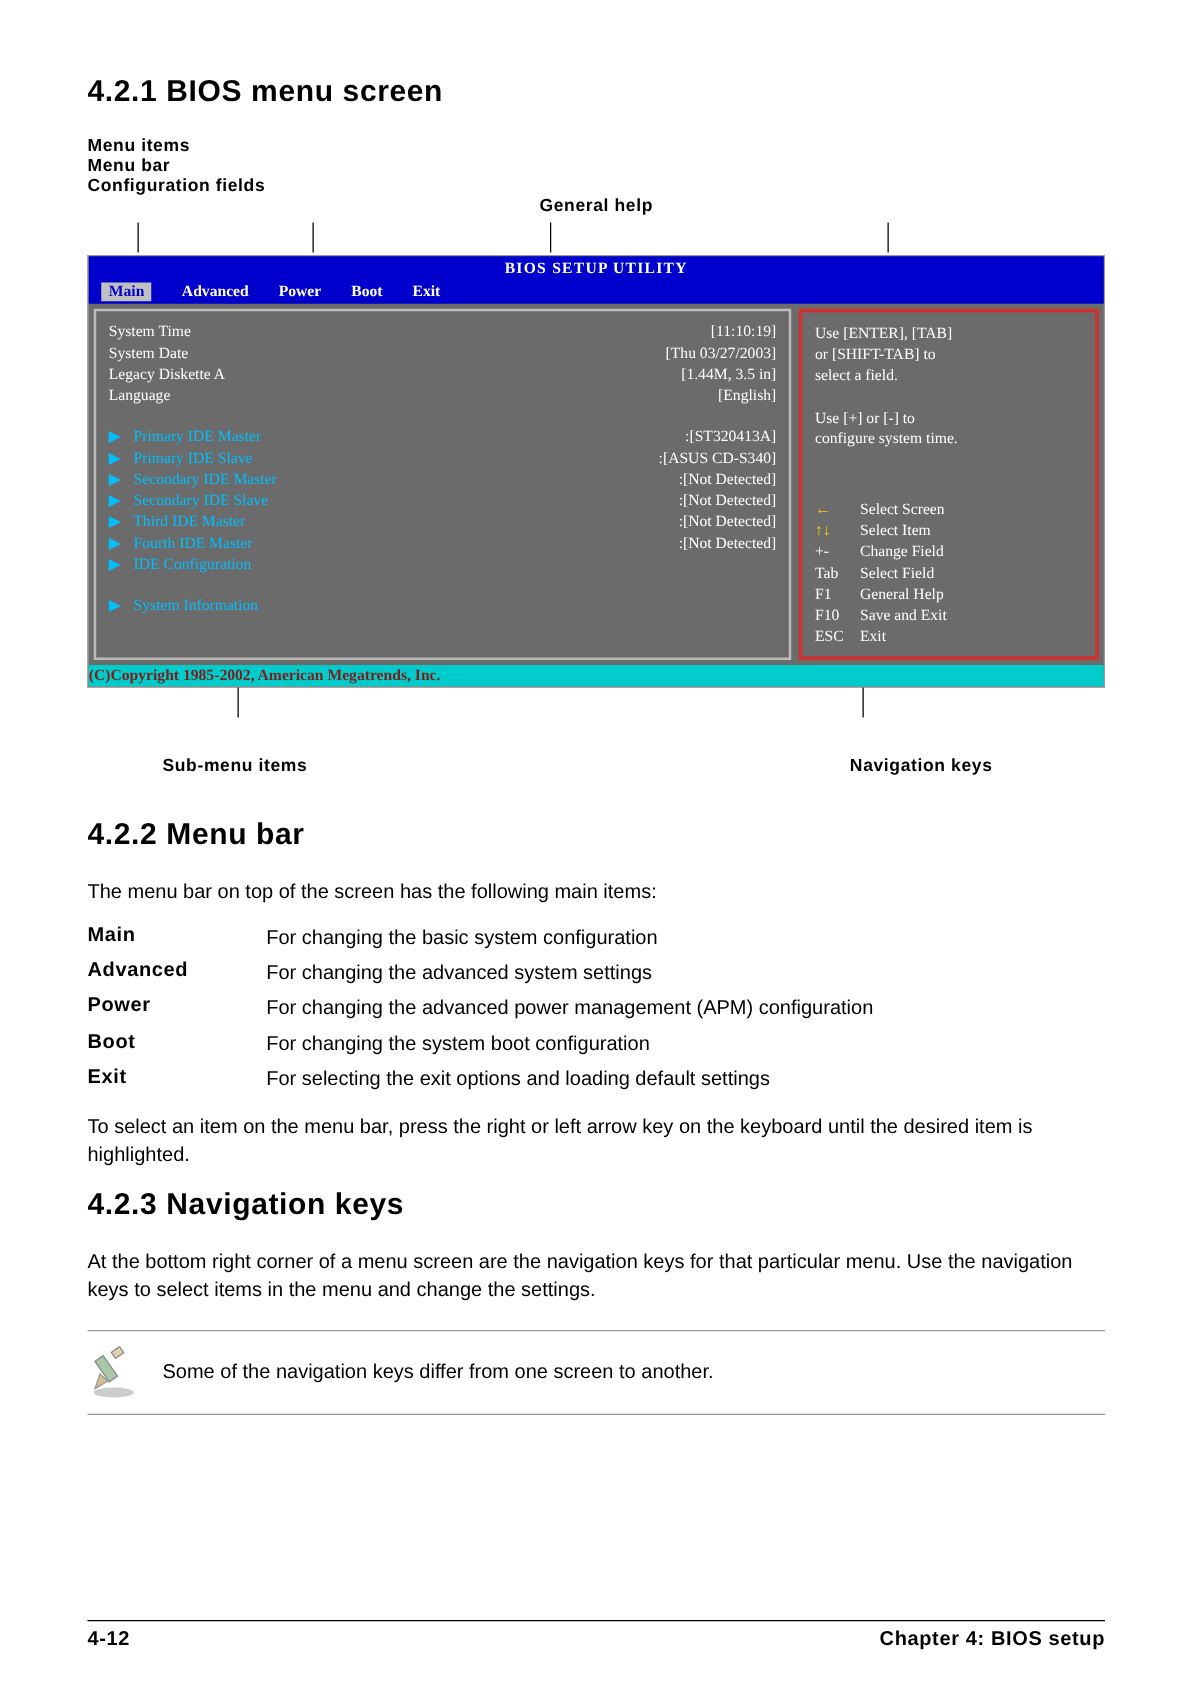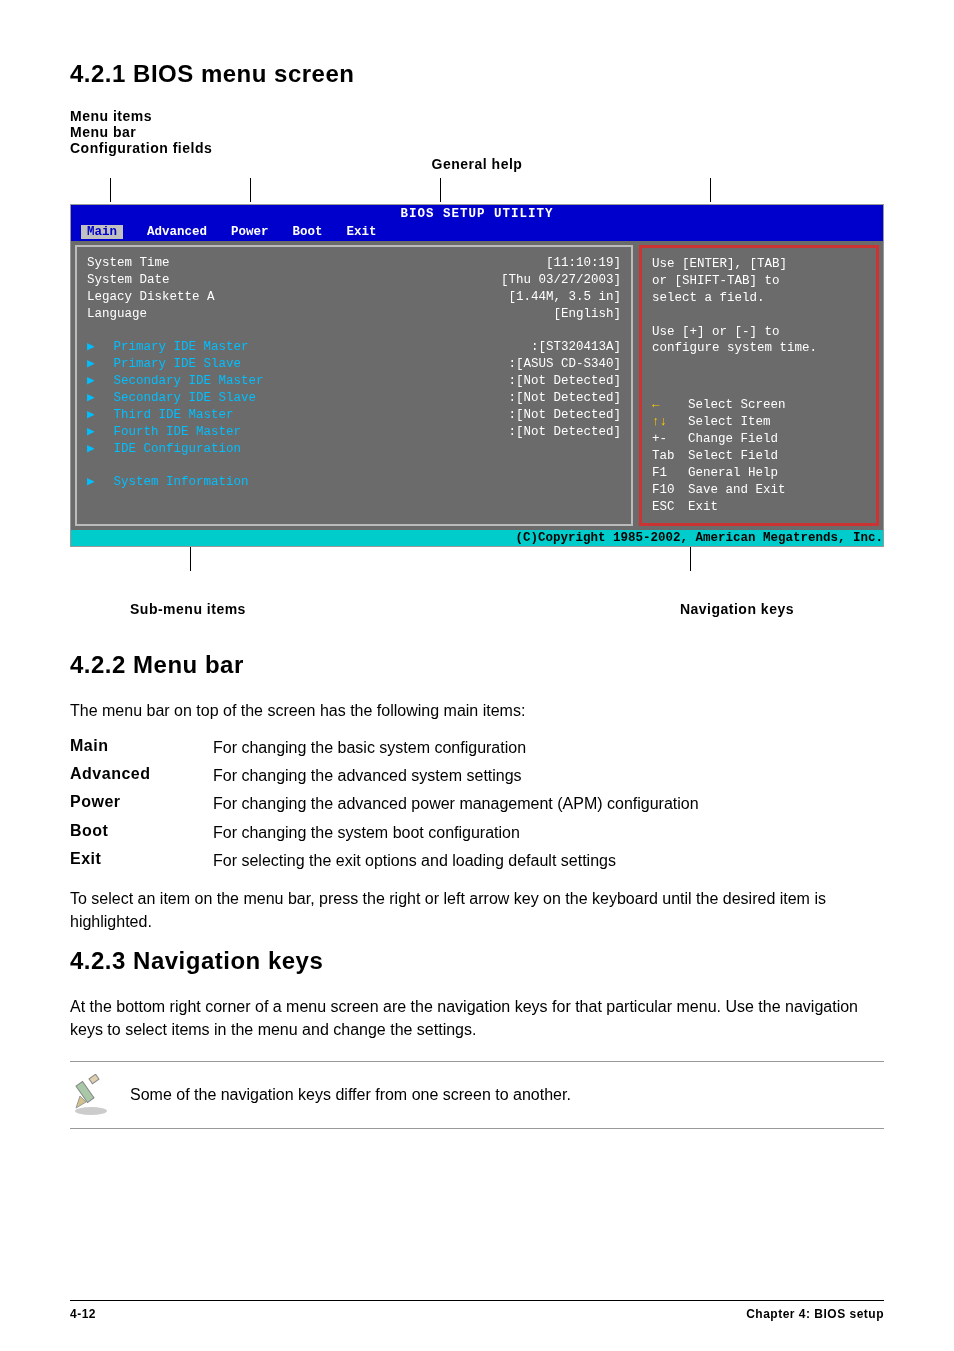--- a/index.html
+++ b/index.html
@@ -38,21 +38,21 @@
     .vline {
       position: absolute;
       top: 0;
       width: 1px;
       height: 24px;
       background: #000;
     }
     .bios-window {
       background: #6b6b6b;
       border: 1px solid #999;
-      font-family: Liberation Mono, monospace;
+      font-family: Liberation Serif, serif;
       font-size: 12.5px;
       position: relative;
     }
     .bios-title-bar {
       background: #0000cc;
       color: #fff;
       text-align: center;
       padding: 2px 0;
       font-weight: bold;
       letter-spacing: 1px;
@@ -108,22 +108,22 @@
       display: flex;
       line-height: 1.35;
     }
     .bios-right .nav-key .k {
       width: 36px;
       color: #fff;
     }
     .bios-right .nav-key .arrl { color: #ffcc00; }
     .bios-footer {
       background: #00cccc;
-      color: #000000;
-      text-align: right;
+      color: #7f1d1d;
+      text-align: left;
       padding: 1px 0;
       font-weight: bold;
     }
     .under-labels {
       display: flex;
       font-size: 14px;
       font-weight: bold;
       margin-top: 30px;
       margin-bottom: 34px;
       letter-spacing: 0.5px;
@@ -179,21 +179,21 @@
     }
     .page-footer {
       position: absolute;
       bottom: 30px;
       left: 70px;
       right: 70px;
       border-top: 1px solid #000;
       padding-top: 6px;
       display: flex;
       justify-content: space-between;
-      font-size: 12px;
+      font-size: 16px;
       font-weight: bold;
       letter-spacing: 0.5px;
     }
   </style>
 </head>
 <body>
 
 <h2>4.2.1   BIOS menu screen</h2>
 
 <div class="labels-row">

